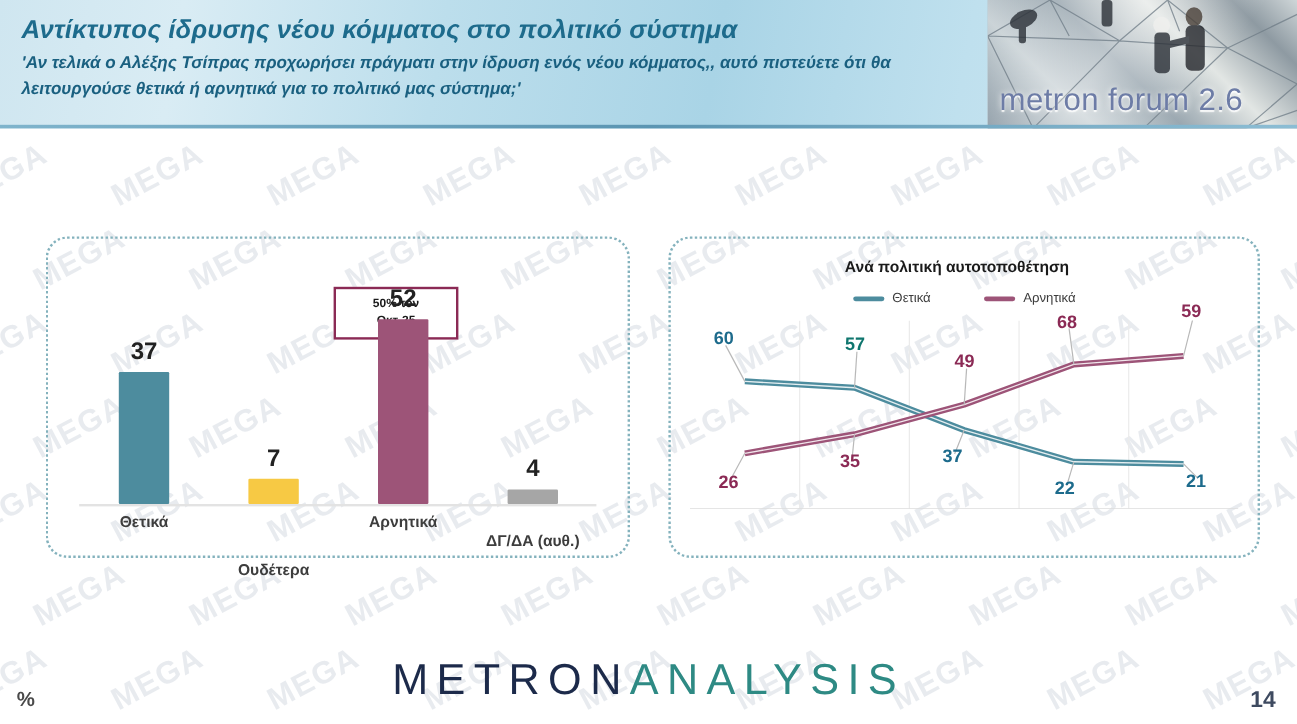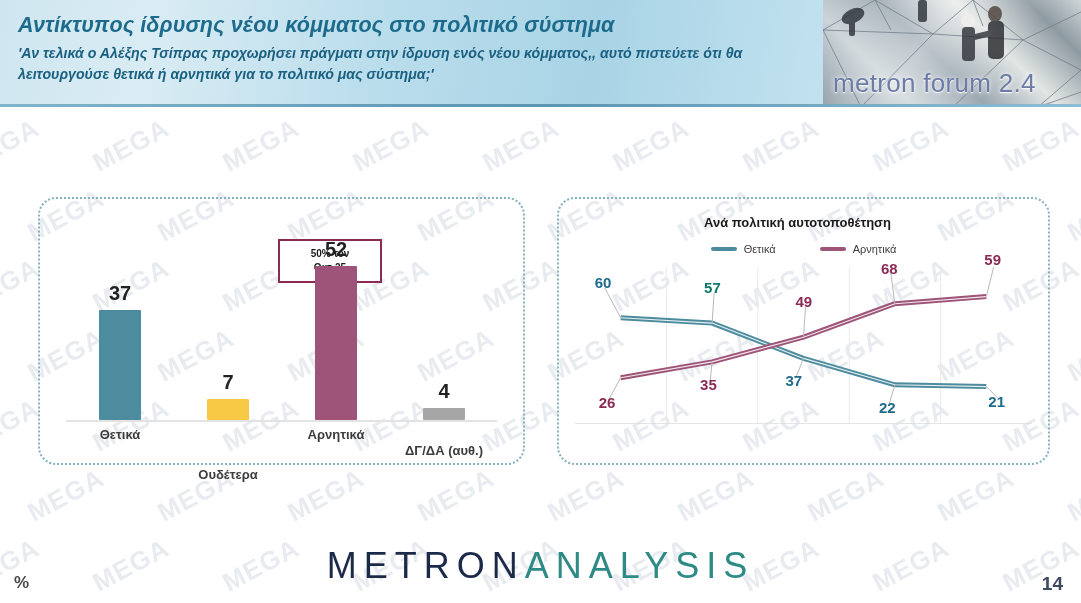--- a/index.html
+++ b/index.html
@@ -342,21 +342,21 @@
           <rect x="26" y="20" width="6" height="16" rx="2"></rect>
           <rect x="95" y="0" width="9" height="22" rx="3"></rect>
           <ellipse cx="145" cy="21" rx="7" ry="7" fill="#f0f0ee"></ellipse>
           <rect x="139" y="27" width="13" height="34" rx="4" fill="#2b3037"></rect>
           <ellipse cx="172" cy="14" rx="7" ry="8" fill="#4a4038"></ellipse>
           <rect x="165" y="21" width="16" height="38" rx="5" fill="#24262b"></rect>
           <path d="M152 34 L168 30 L168 36 L152 40 Z"></path>
         </g>
       </svg>
     </div>
-    <div id="logo-word">metron forum 2.4</div>
+    <div id="logo-word">metron forum 2.6</div>
   </div>
 </div>
 
 <div class="panel" id="panel-left">
   <div id="bar-chart">
     <div class="bar-axis"></div>
 
     <div class="callout" id="callout-1" style="left: 238px; top: 40px; border-color: rgb(139, 42, 85);">
       <div>50% τον</div>
       <div>Οκτ-25</div>

